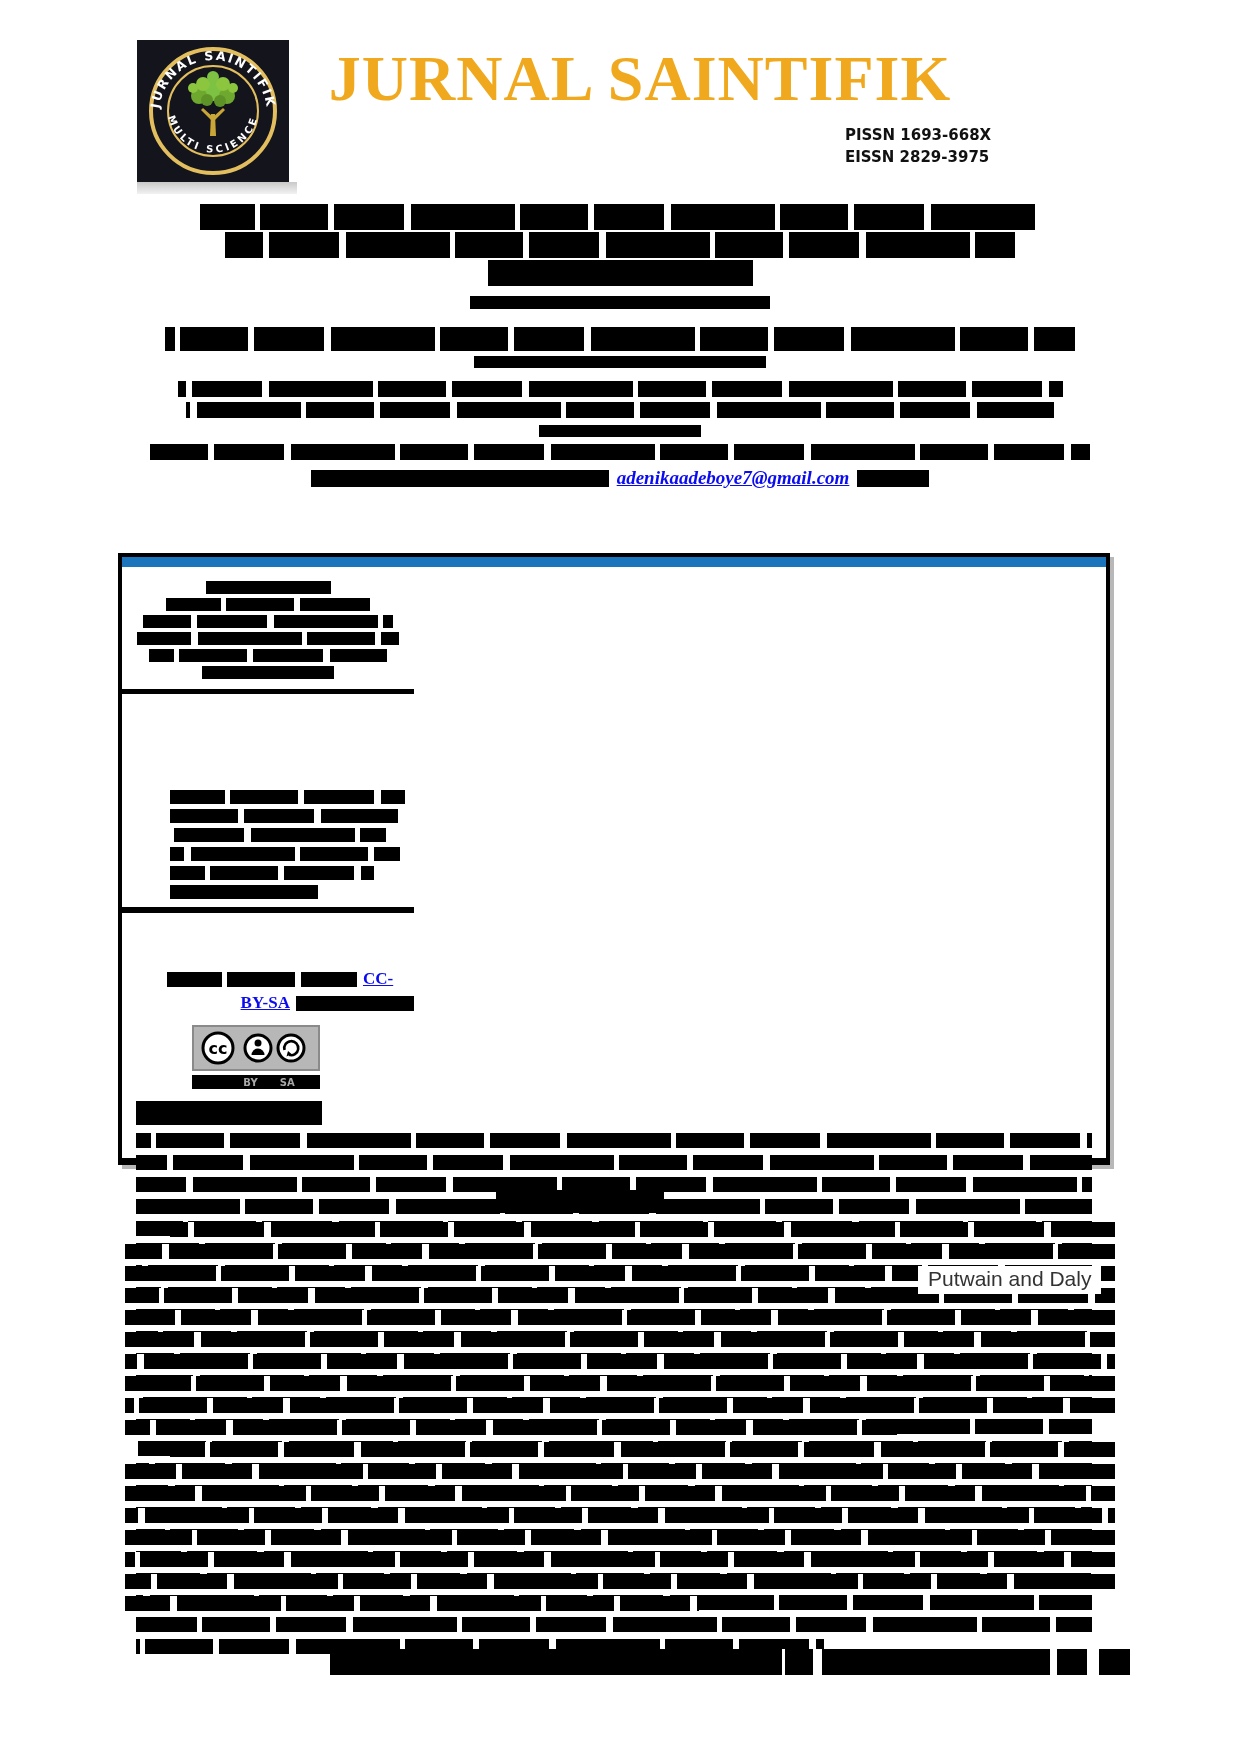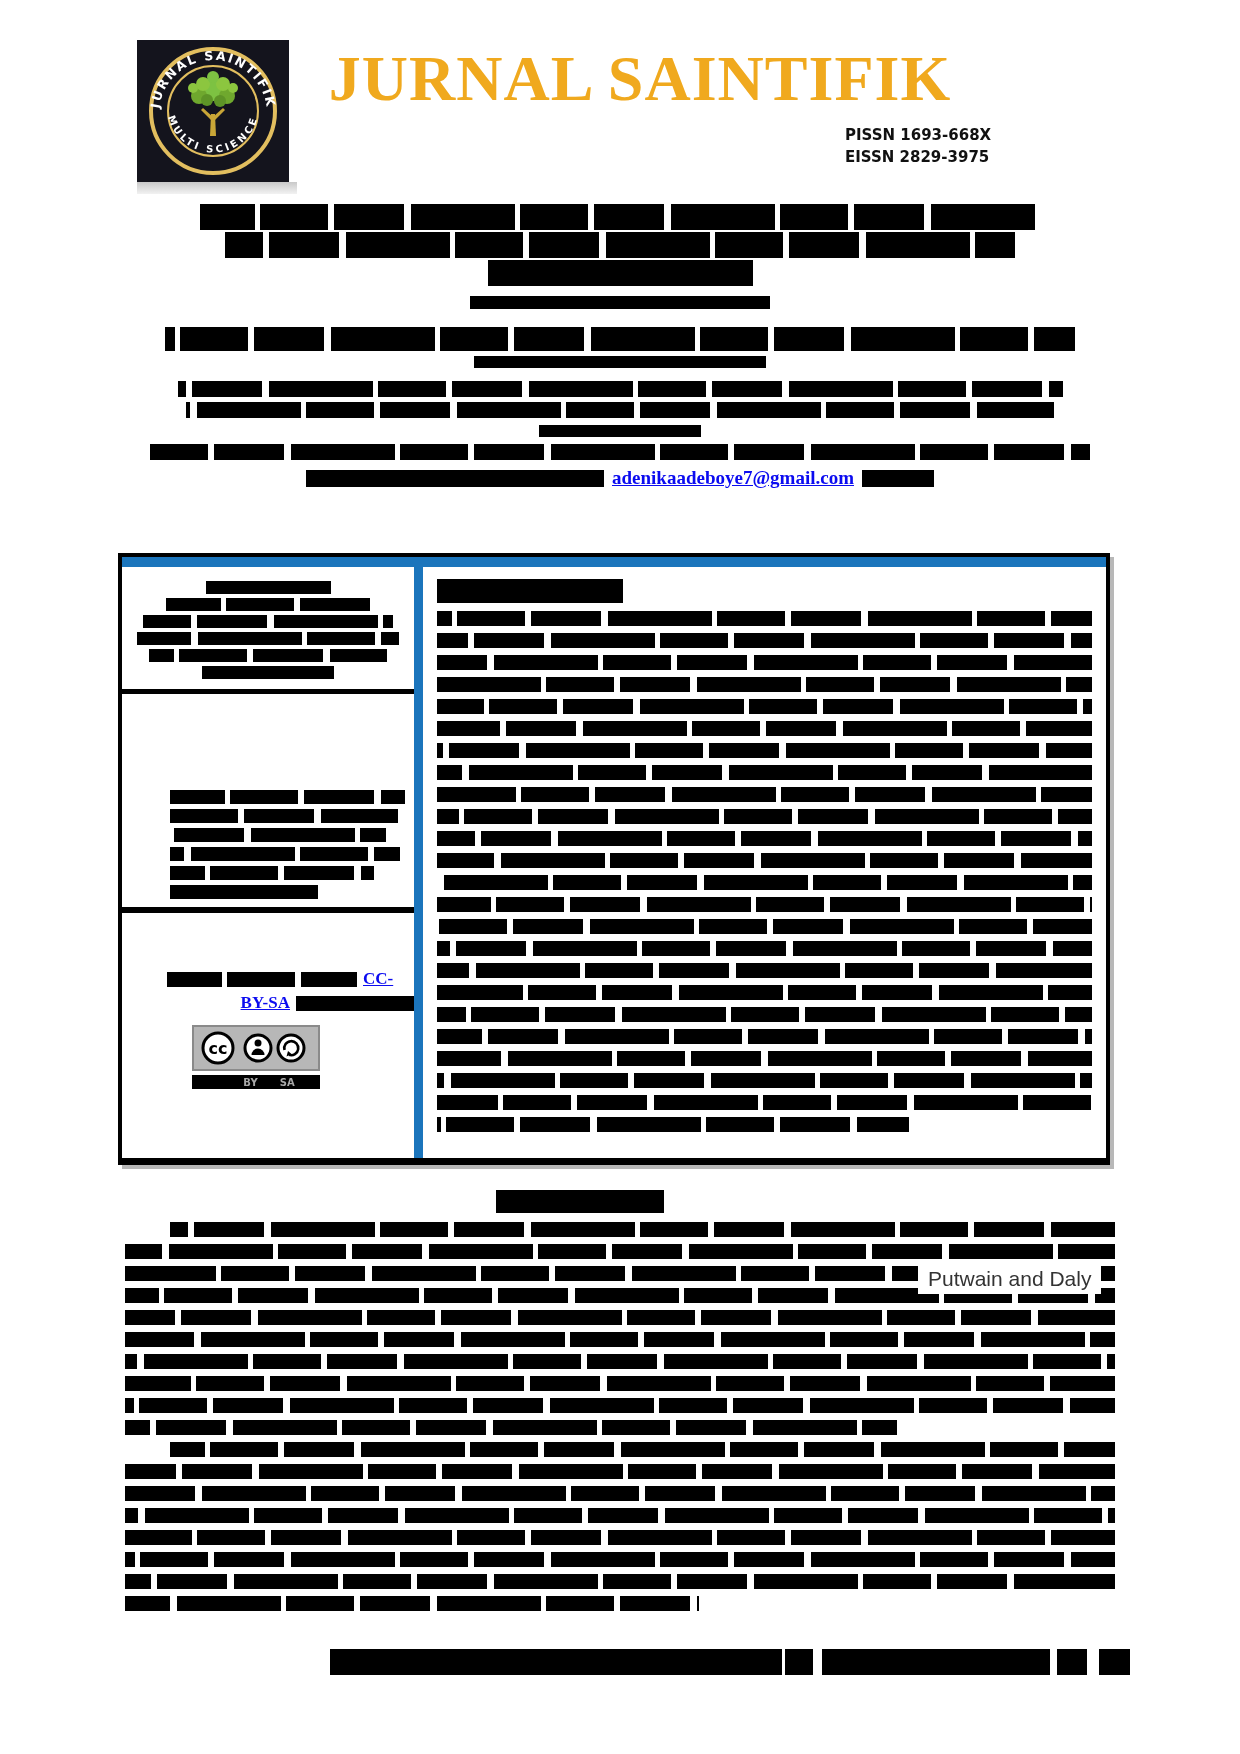--- a/index.html
+++ b/index.html
@@ -27,28 +27,28 @@
         #000 60px,#000 128px,#fff 128px,#fff 134px,#000 134px,#000 204px,
         #fff 204px,#fff 211px,#000 211px,#000 260px);
       background-size:260px 100%;background-repeat:repeat-x;}
   .rpara .rl{margin-bottom:7px;}
 
   
   .title-block{position:absolute;left:120px;top:204px;width:1000px;}
   .author-block{position:absolute;left:120px;top:296px;width:1000px;}
   .email-row{display:flex;justify-content:center;align-items:center;gap:8px;margin-top:7px;}
   .email{font-size:19px;font-weight:bold;color:#0B0BF0;text-decoration:underline;
-         font-family:"Liberation Serif", serif;}
+         font-family:"Liberation Serif", serif;font-style:italic;}
 
   
   .ibox{position:absolute;left:118px;top:553px;width:992px;height:612px;box-sizing:border-box;
         border:4px solid #000;border-bottom-width:7px;background:#fff;
         box-shadow:4px 4px 0 rgba(125,125,125,.55);}
   .ibox-topbar{height:10px;background:#1B75BC;}
-  .ibox-cols{display:flex;height:calc(100% - 10px);}
+  .ibox-cols{display:flex;height:calc(100% - 10px);flex-direction:column;}
   .lcol{width:292px;box-sizing:border-box;padding-top:14px;}
   .vdivider{width:9px;background:#1B75BC;}
   .rcol{flex:1;box-sizing:border-box;padding:12px 14px 8px 14px;}
   .hrule{background:#000;}
   .lic-row{display:flex;align-items:center;gap:6px;margin-left:45px;}
   .lic-link{font-size:17px;font-weight:bold;color:#0B0BF0;text-decoration:underline;
             font-family:"Liberation Serif", serif;}
   .badge-wrap{margin:12px 0 0 70px;width:128px;}
   .badge-caption{width:128px;height:14px;background:#000;color:#a9a9a9;
                  font-family:"DejaVu Sans", sans-serif;font-size:10px;font-weight:bold;

